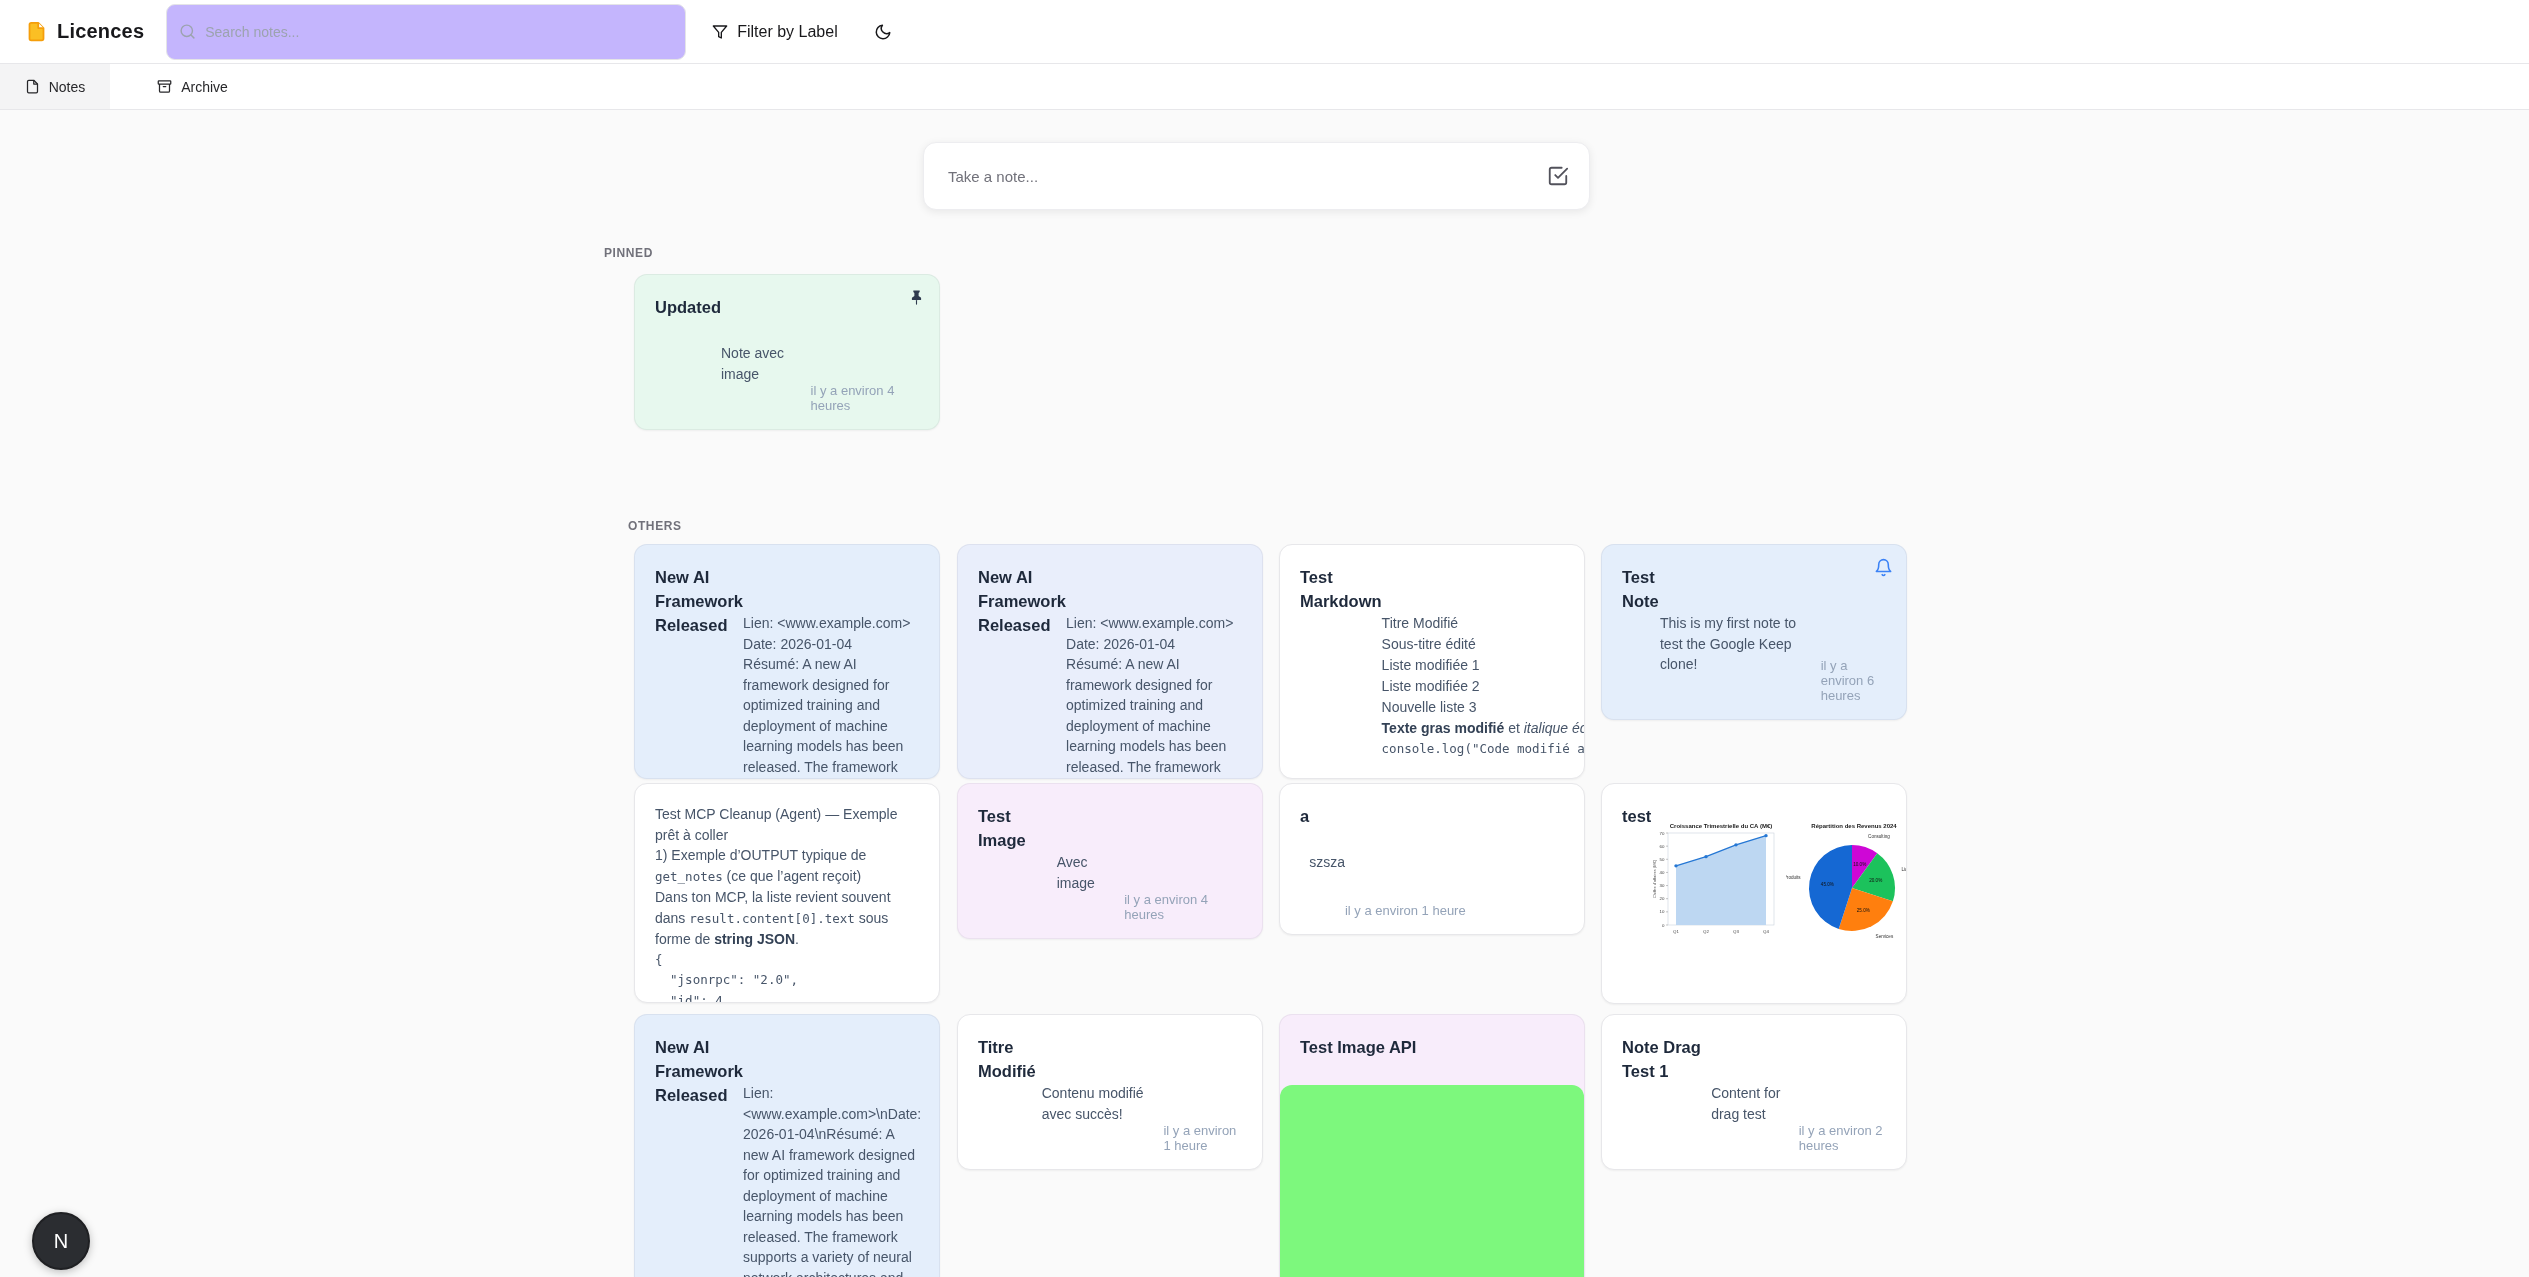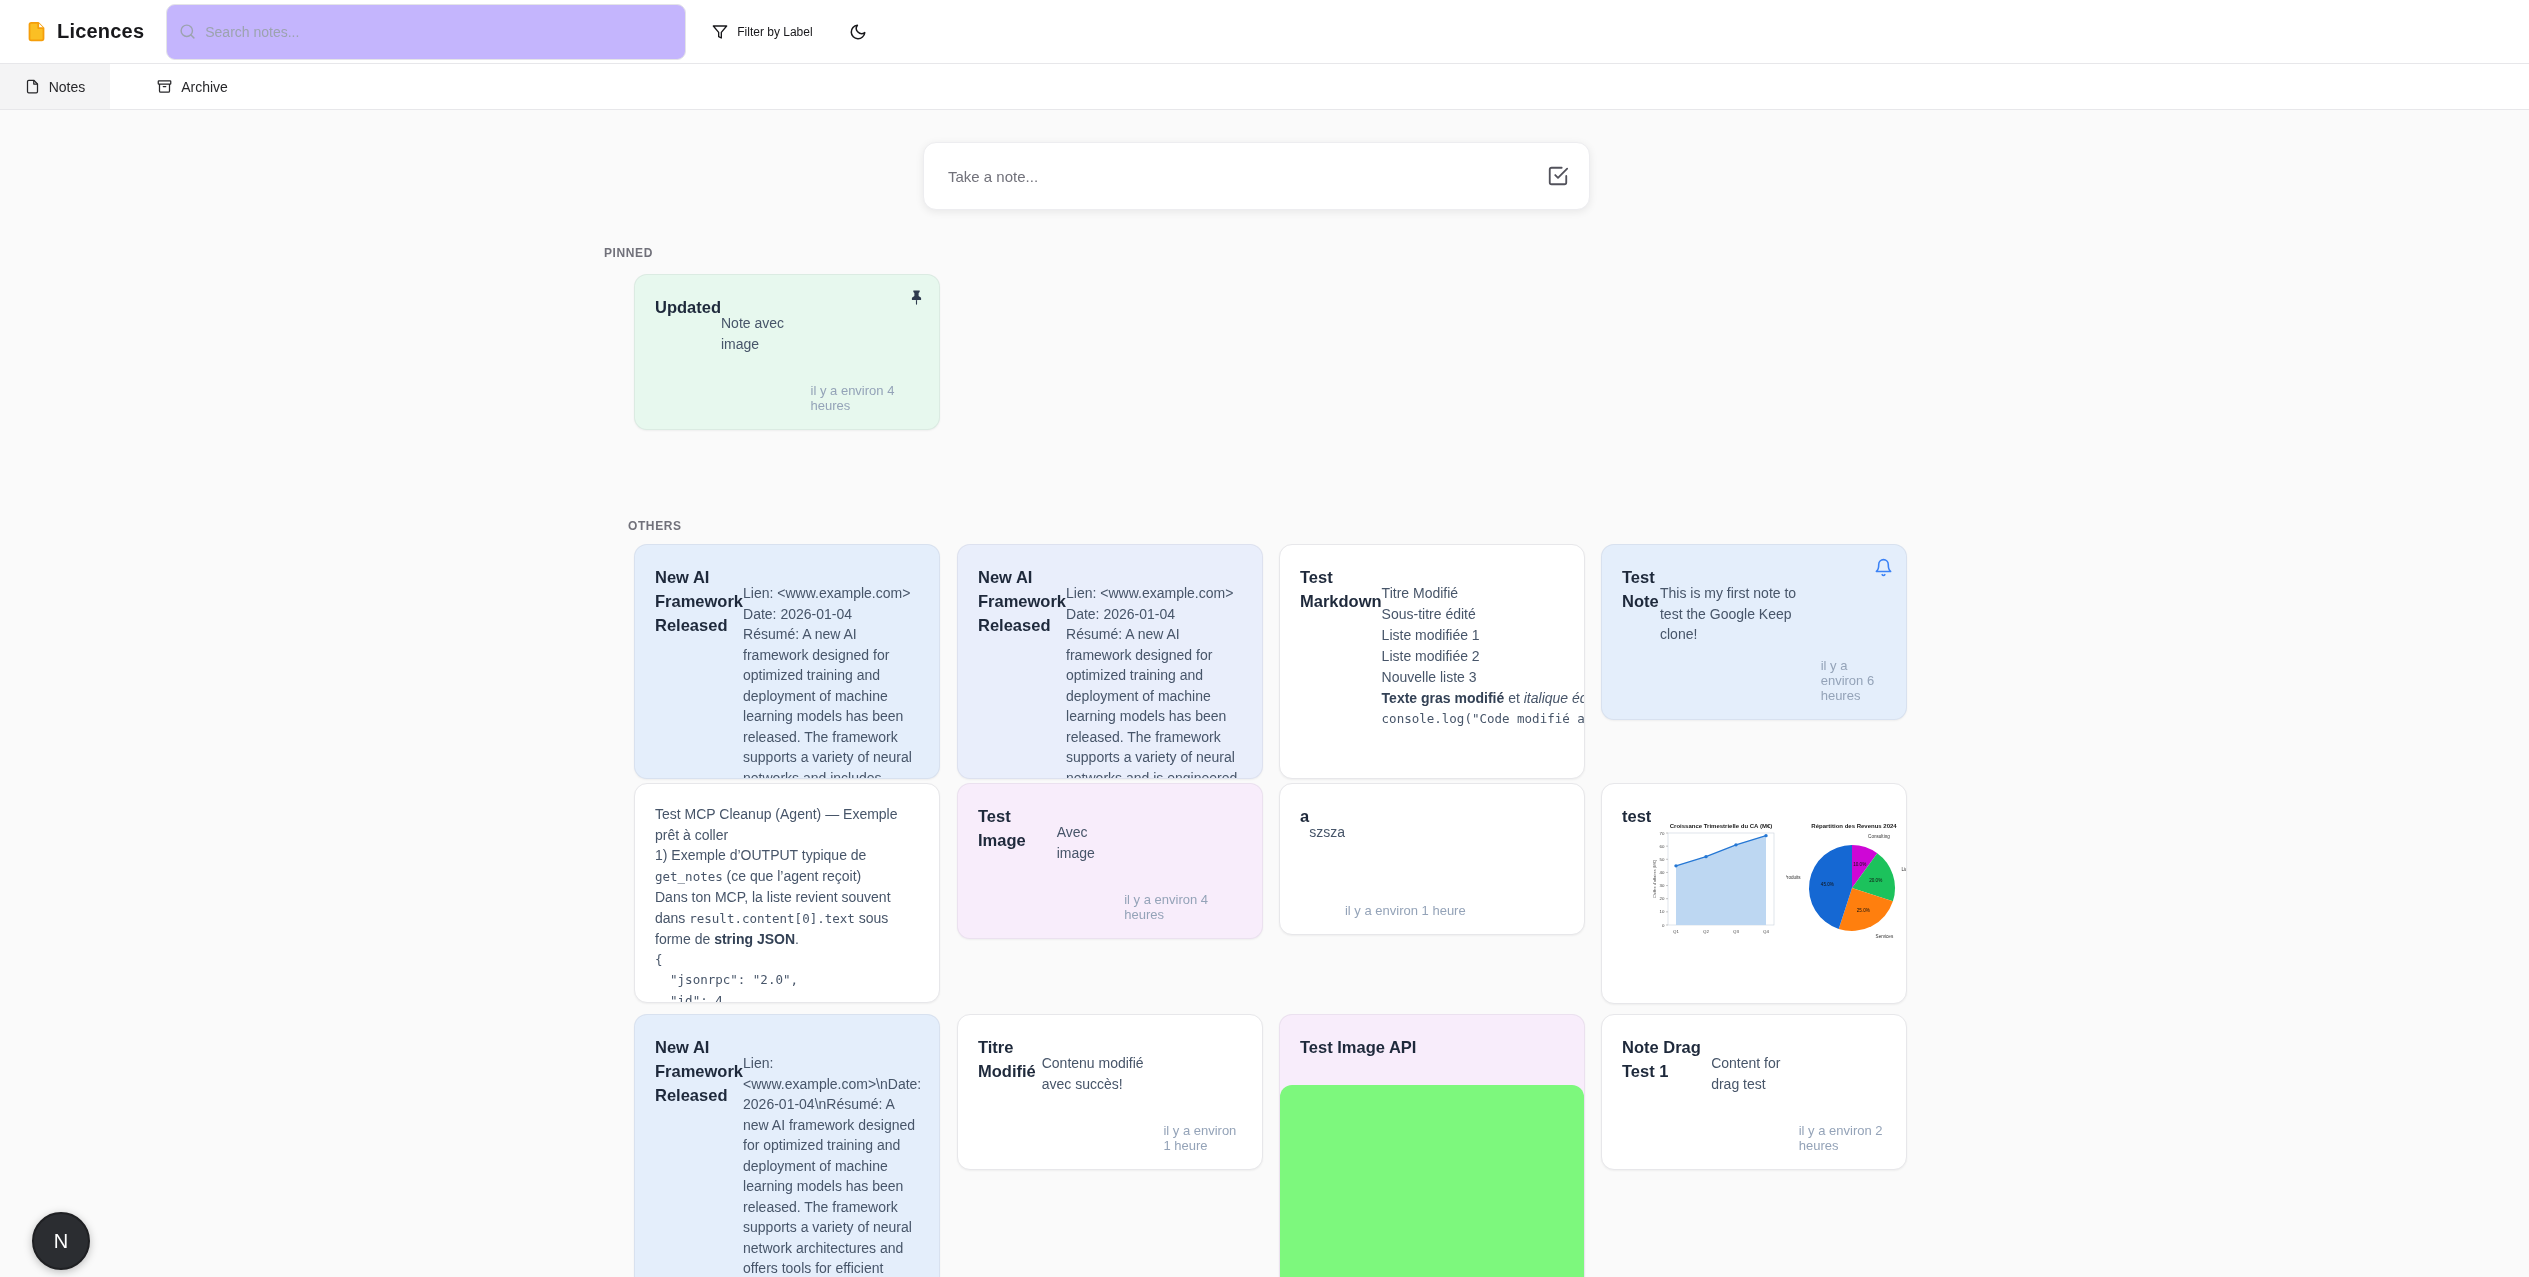--- a/index.html
+++ b/index.html
@@ -13,21 +13,21 @@
   .logo-wrap { display:flex; align-items:center; gap:10px; }
   .logo-icon { width:21px; height:21px; display:block; }
   .app-title { font-size:20px; font-weight:700; color:#18181b; letter-spacing:.2px; }
   .search-box { margin-left:22px; width:520px; height:56px; background:#c4b5fd; border:1px solid #e4e4e7;
                 border-radius:9px; display:flex; align-items:center; padding:0 12px; gap:9px; }
   .search-box svg { width:17px; height:17px; stroke:#9ca3af; flex:none; }
   .search-box input { border:none; outline:none; flex:1; font-size:14px; color:#18181b; background:transparent;
                       font-family:"Liberation Sans", sans-serif; }
   .search-box input::placeholder { color:#9ca3af; }
   .filter-btn { margin-left:26px; display:flex; align-items:center; gap:9px; cursor:pointer;
-                font-size:12px; font-weight:500; color:#18181b; }
+                font-size:16px; font-weight:500; color:#18181b; }
   .filter-btn svg { width:16px; height:16px; stroke:#18181b; }
   .theme-btn { margin-left:36px; cursor:pointer; display:flex; align-items:center; }
   .theme-btn svg { width:18px; height:18px; stroke:#18181b; }
 
   
   .tabbar { position:absolute; left:0; top:64px; width:2529px; height:46px; background:#fff;
             border-bottom:1px solid #e7e7ea; display:flex; }
   .tab { display:flex; align-items:center; justify-content:center; gap:9px; font-size:14px; font-weight:500;
          color:#27272a; cursor:pointer; height:100%; }
   .tab svg { width:15px; height:15px; stroke:#27272a; }
@@ -51,21 +51,21 @@
   
   .card { position:absolute; width:306px; border-radius:13px; padding:20px 20px 16px 20px; overflow:hidden;
           display:flex; flex-direction:row; border:1px solid rgba(15,23,42,.055);
           box-shadow:0 1px 2px rgba(0,0,0,.05); cursor:pointer; }
   .card.white { background:#fff; border-color:#e7e7ea; }
   .card.green { background:#e7f8ee; }
   .card.blue  { background:#e4eefb; }
   .card.blue2 { background:#e9eefb; }
   .card.pink  { background:#f8edfb; }
   .card-title { font-size:16.5px; font-weight:600; color:#1e293b; line-height:24px; }
-  .card-body  { margin-top:18px; font-size:14px; color:#475569; line-height:20.5px; white-space:pre-wrap; }
+  .card-body  { margin-top:48px; font-size:14px; color:#475569; line-height:20.5px; white-space:pre-wrap; }
   .card-time  { margin-top:auto; padding-top:14px; font-size:13px; color:#94a3b8; }
   .corner-icon { position:absolute; top:13px; right:13px; width:19px; height:19px; cursor:pointer; }
   code, .inline-code { font-family:"DejaVu Sans Mono", monospace; font-size:12.5px; }
   .bold { font-weight:700; color:#334155; }
   .italic { font-style:italic; }
   .code-line { font-family:"DejaVu Sans Mono", monospace; font-size:12.5px; white-space:pre; overflow:hidden; }
   .md-line { line-height:21px; }
 
   .charts-row { margin-top:16px; display:flex; gap:4px; }
   .charts-row svg { width:131px; height:125px; background:#fff; }

